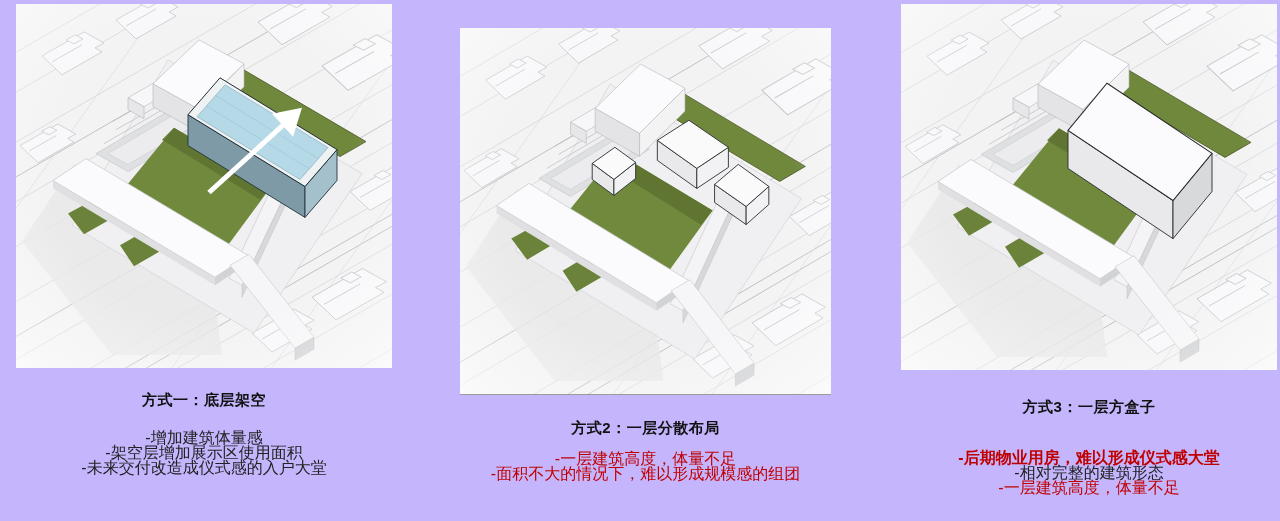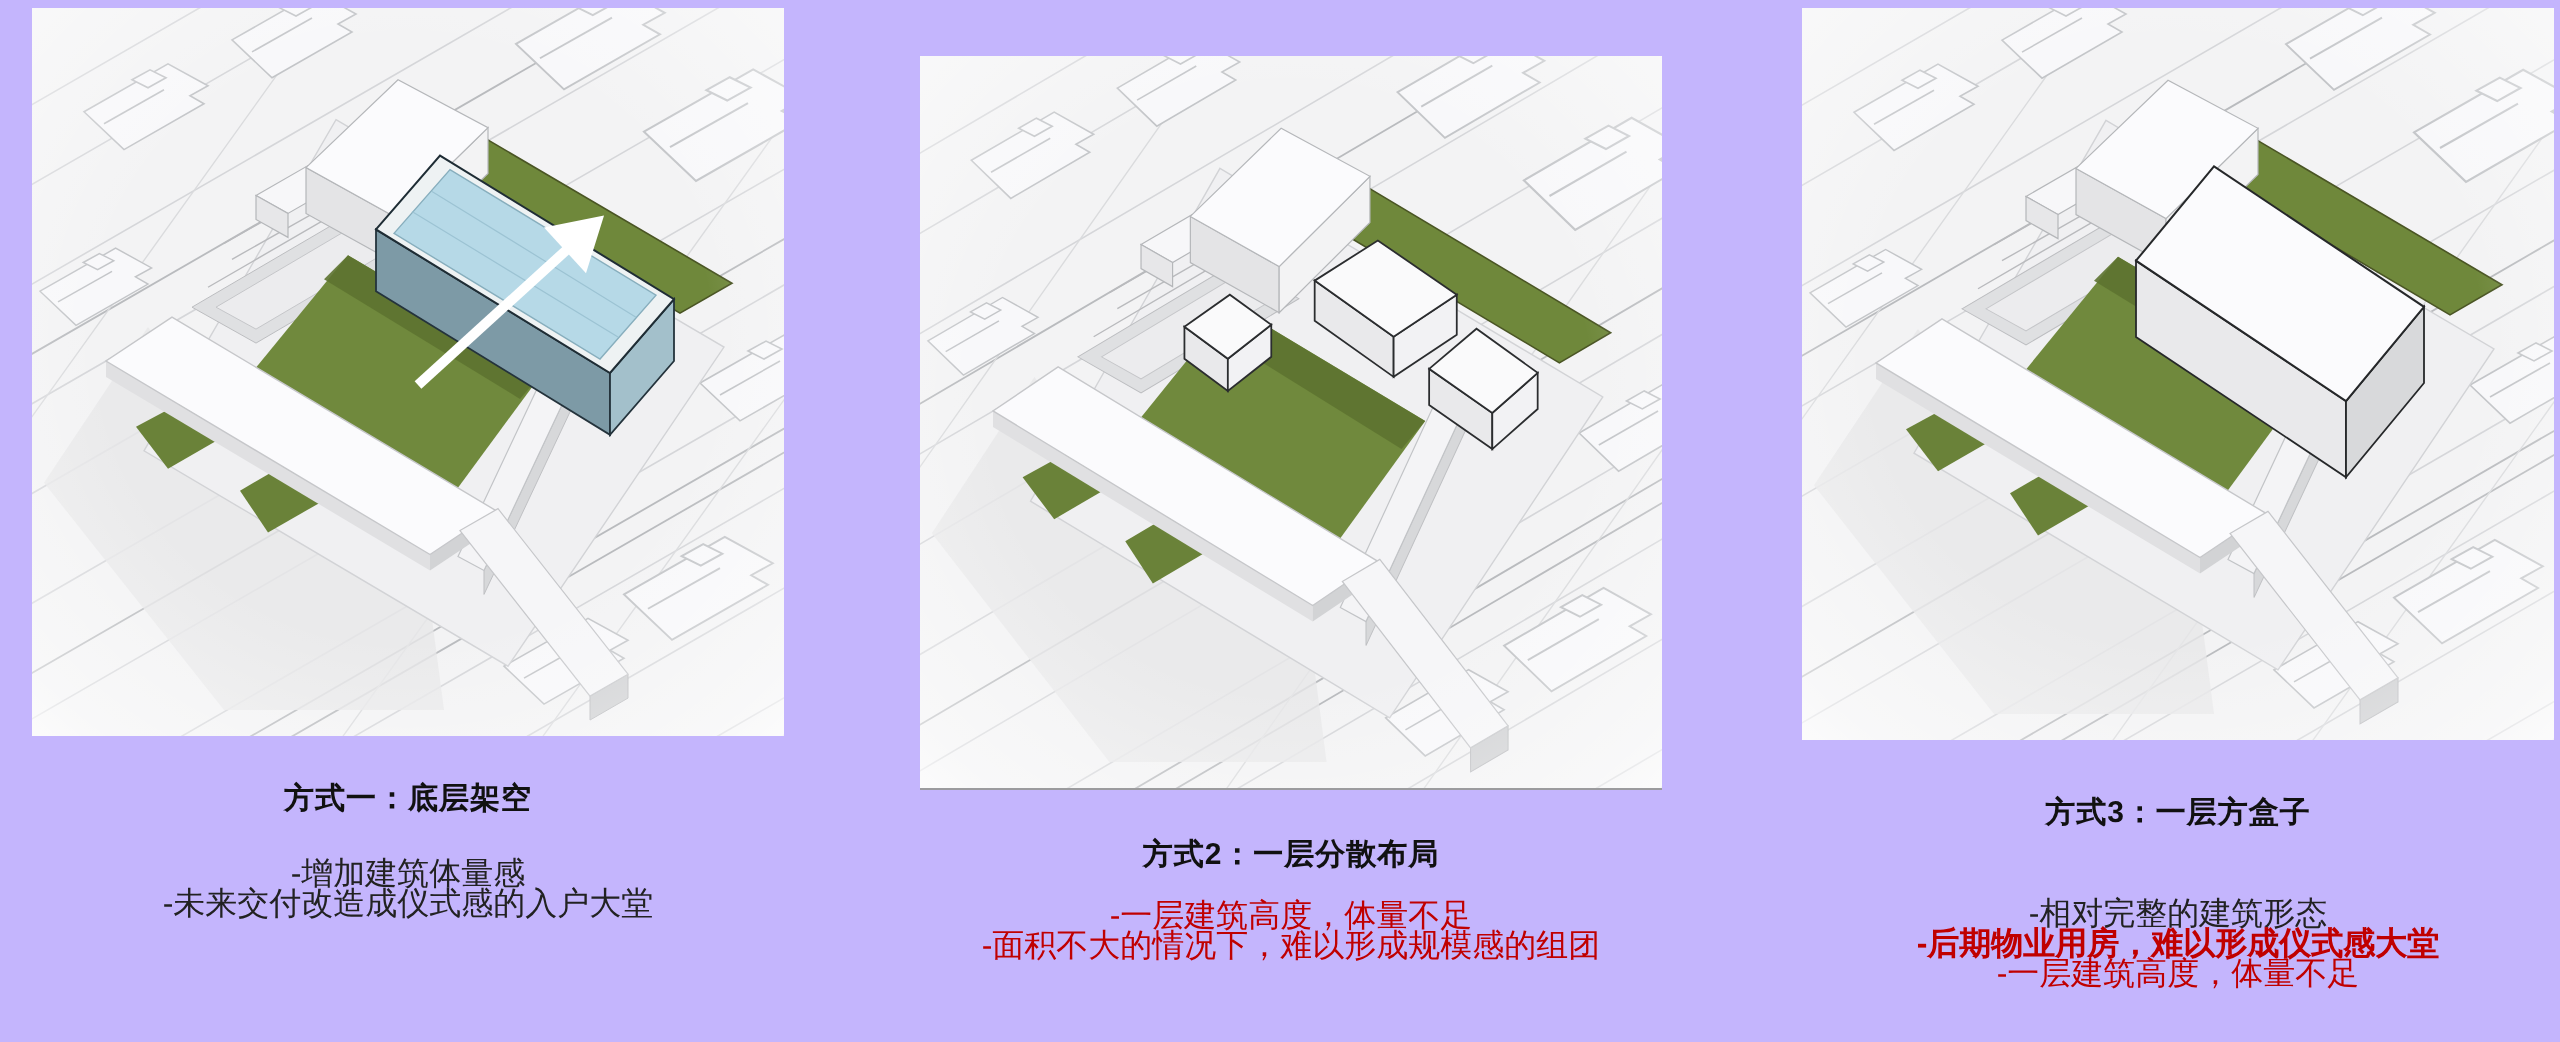--- a/index.html
+++ b/index.html
@@ -127,20 +127,21 @@
           <line x1="193" y1="189" x2="272" y2="117" stroke="#ffffff" stroke-width="5"></line>
           <polygon points="286,104 256,110 277,133" fill="#ffffff"></polygon>
         </g>
         <rect x="0" y="0" width="376" height="365" fill="url(#vig)"></rect>
       </svg>
     </figure>
     <div class="caption">
       <h3>方式一：底层架空</h3>
       <div class="notes">
           <div class="note">-增加建筑体量感</div>
+          <div class="note">-架空层增加展示区使用面积</div>
           <div class="note">-未来交付改造成仪式感的入户大堂</div>
         </div>
     </div>
   </section>
 
   <section class="panel panel-2">
     <figure class="diagram">
       <svg viewBox="0 0 376 365" preserveAspectRatio="none">
         <use href="#site-core" xlink:href="#site-core"></use>
 
@@ -180,20 +181,20 @@
           <polygon points="167,126 272,196 272,234 167,164" fill="#e9e9eb" stroke="#26282a" stroke-width="0.9"></polygon>
           <polygon points="272,196 311,149 311,187 272,234" fill="#d8d9db" stroke="#26282a" stroke-width="0.9"></polygon>
           <polygon points="167,126 206,79 311,149 272,196" fill="#fbfbfd" stroke="#26282a" stroke-width="1"></polygon>
         </g>
         <rect x="0" y="0" width="376" height="365" fill="url(#vig)"></rect>
       </svg>
     </figure>
     <div class="caption">
       <h3>方式3：一层方盒子</h3>
       <div class="notes">
+          <div class="note red-bold">-后期物业用房，难以形成仪式感大堂</div>
           <div class="note">-相对完整的建筑形态</div>
-          <div class="note red-bold">-后期物业用房，难以形成仪式感大堂</div>
           <div class="note red">-一层建筑高度，体量不足</div>
         </div>
     </div>
   </section>
 
 </div>
 
 </body></html>

